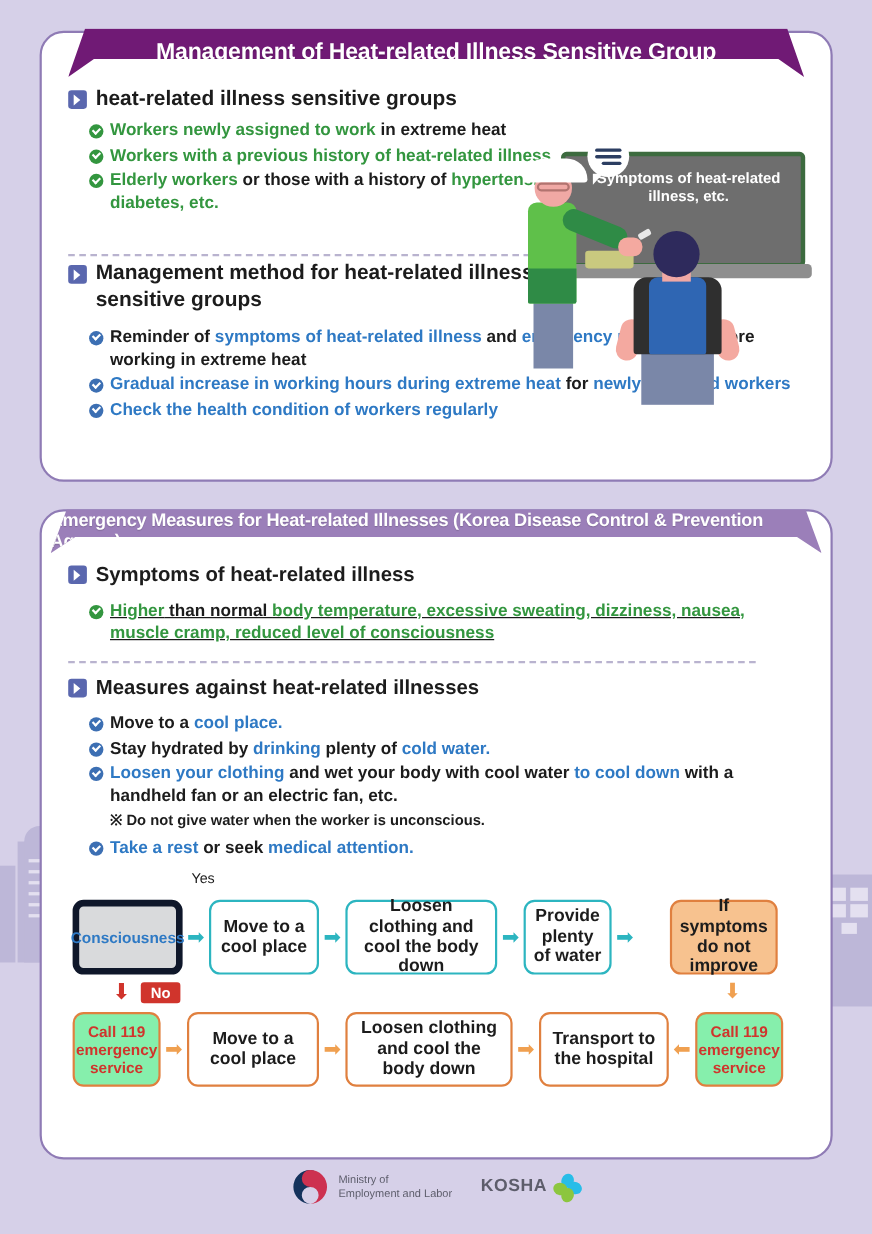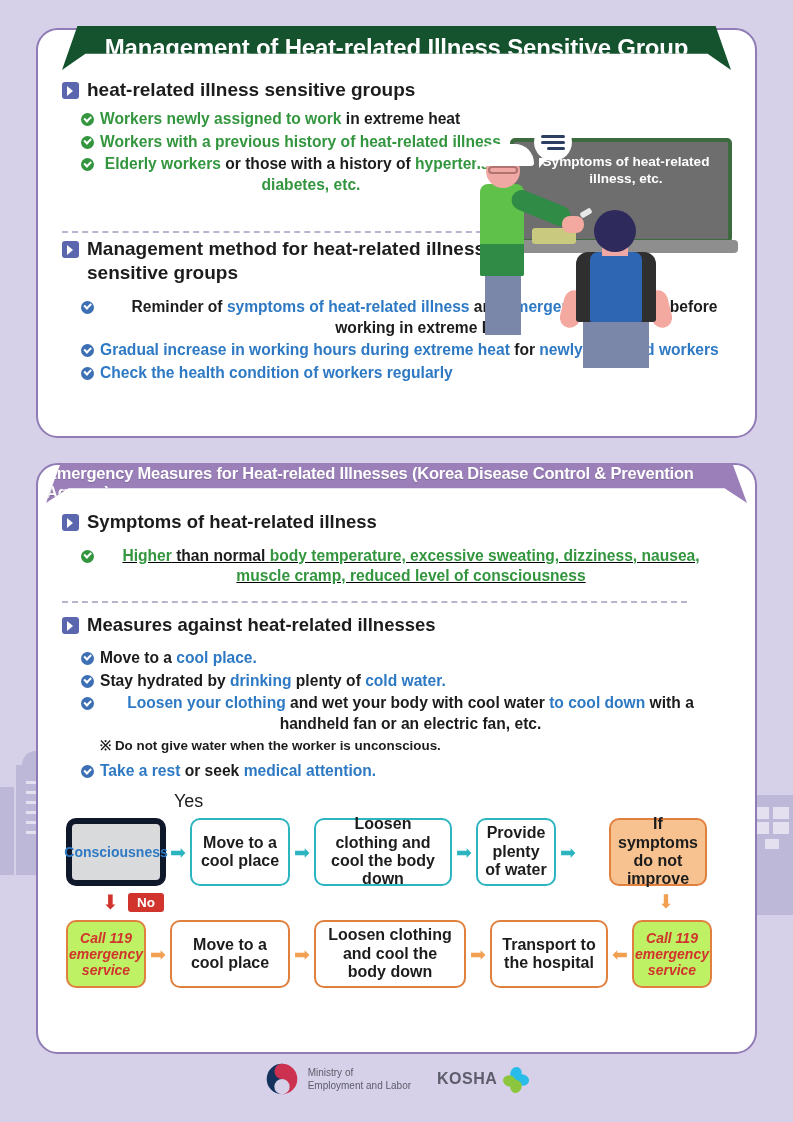--- a/index.html
+++ b/index.html
@@ -40,22 +40,22 @@
     justify-content: center;
     color: #fff;
     font-weight: bold;
     letter-spacing: -0.2px;
     text-shadow: 0 1px 1px rgba(0,0,0,.18);
     clip-path: polygon(0 0, 100% 0, 100% 100%, 96% 72%, 4% 72%, 0 100%);
     border-radius: 10px 10px 0 0;
   }
   #ribbon-1 {
     left: 62px; top: 26px; width: 669px;
-    background: #14532d;
-    font-size: 24px;
+    background: #701a75;
+    font-size: 21px;
     height: 44px;
     clip-path: polygon(2.3% 0, 97.7% 0, 100% 100%, 96.5% 63%, 3.5% 63%, 0 100%);
   }
   #ribbon-2 {
     left: 46px; top: 463px; width: 701px;
     background: #9b7fb9;
     font-size: 16.5px;
     height: 40px;
     clip-path: polygon(2.1% 0, 97.9% 0, 100% 100%, 96.8% 63%, 3.2% 63%, 0 100%);
   }
@@ -108,21 +108,21 @@
   .check.blue  { background: #3c6fb3; }
   .check::after {
     content: "";
     position: absolute;
     left: 3.2px; top: 2.4px;
     width: 5px; height: 2.6px;
     border-left: 2px solid #fff;
     border-bottom: 2px solid #fff;
     transform: rotate(-45deg);
   }
-  .txt { font-size: 15.6px; font-weight: bold; color: #1c1c1c; text-align: center; }
+  .txt { font-size: 15.6px; font-weight: bold; color: #1c1c1c; }
   .g { color: #33963f; }
   .b { color: #2e79c4; }
   .k { color: #1c1c1c; }
 
   .divider {
     border-top: 2px dashed #b9b3cf;
     margin: 9px 0 9px 0;
   }
 
   
@@ -176,32 +176,32 @@
     display: flex; align-items: center; justify-content: center;
     text-align: center;
     font-weight: bold;
     border-radius: 10px;
     line-height: 1.15;
   }
   .n-teal { border: 2px solid #2cb5c0; background: #fff; color: #1c1c1c; }
   .n-teal-fill { border: 6px solid #0f172a; background: #d9dadc; color: #2e79c4; }
   .n-orange { border: 2px solid #e0803f; background: #f7c28f; color: #1c1c1c; margin-left: 29px; }
   .n-orange-w { border: 2px solid #e0803f; background: #fff; color: #1c1c1c; }
-  .n-salmon { border: 2px solid #e0803f; background: #bef264; color: #d0342c; font-style: italic; }
+  .n-salmon { border: 2px solid #e0803f; background: #86efac; color: #d0342c; }
   .arr {
     flex: 0 0 auto;
     width: 24px;
     text-align: center;
     font-size: 19px;
     line-height: 1;
   }
   .arr.teal { color: #2cb5c0; }
   .arr.orange { color: #f0a050; }
 
-  .yes-lbl { position: absolute; font-size: 18px; color: #1c1c1c; }
+  .yes-lbl { position: absolute; font-size: 13px; color: #1c1c1c; }
   .no-badge {
     position: absolute;
     background: #d0342c; color: #fff; font-weight: bold;
     font-size: 13.5px; padding: 2px 9px; border-radius: 3px;
   }
   .down-red { position: absolute; color: #d0342c; font-size: 20px; line-height: 1; }
   .down-org { position: absolute; color: #f0a050; font-size: 19px; line-height: 1; }
 
   
   .footer {

